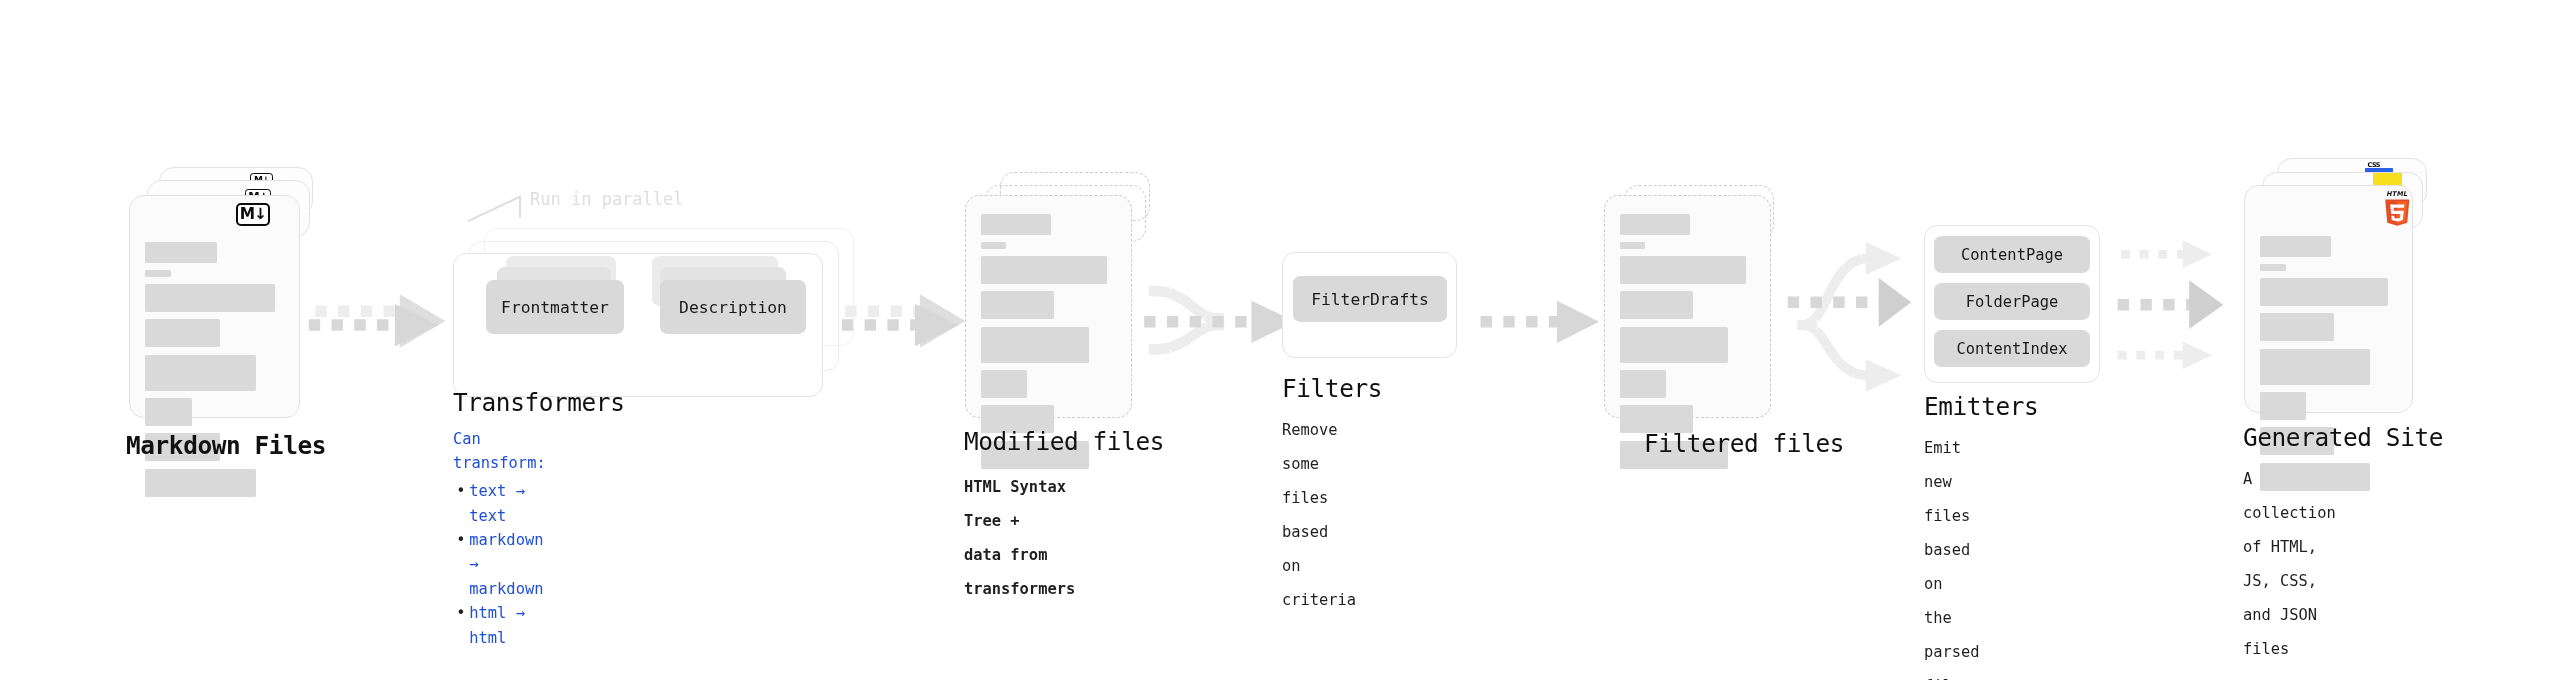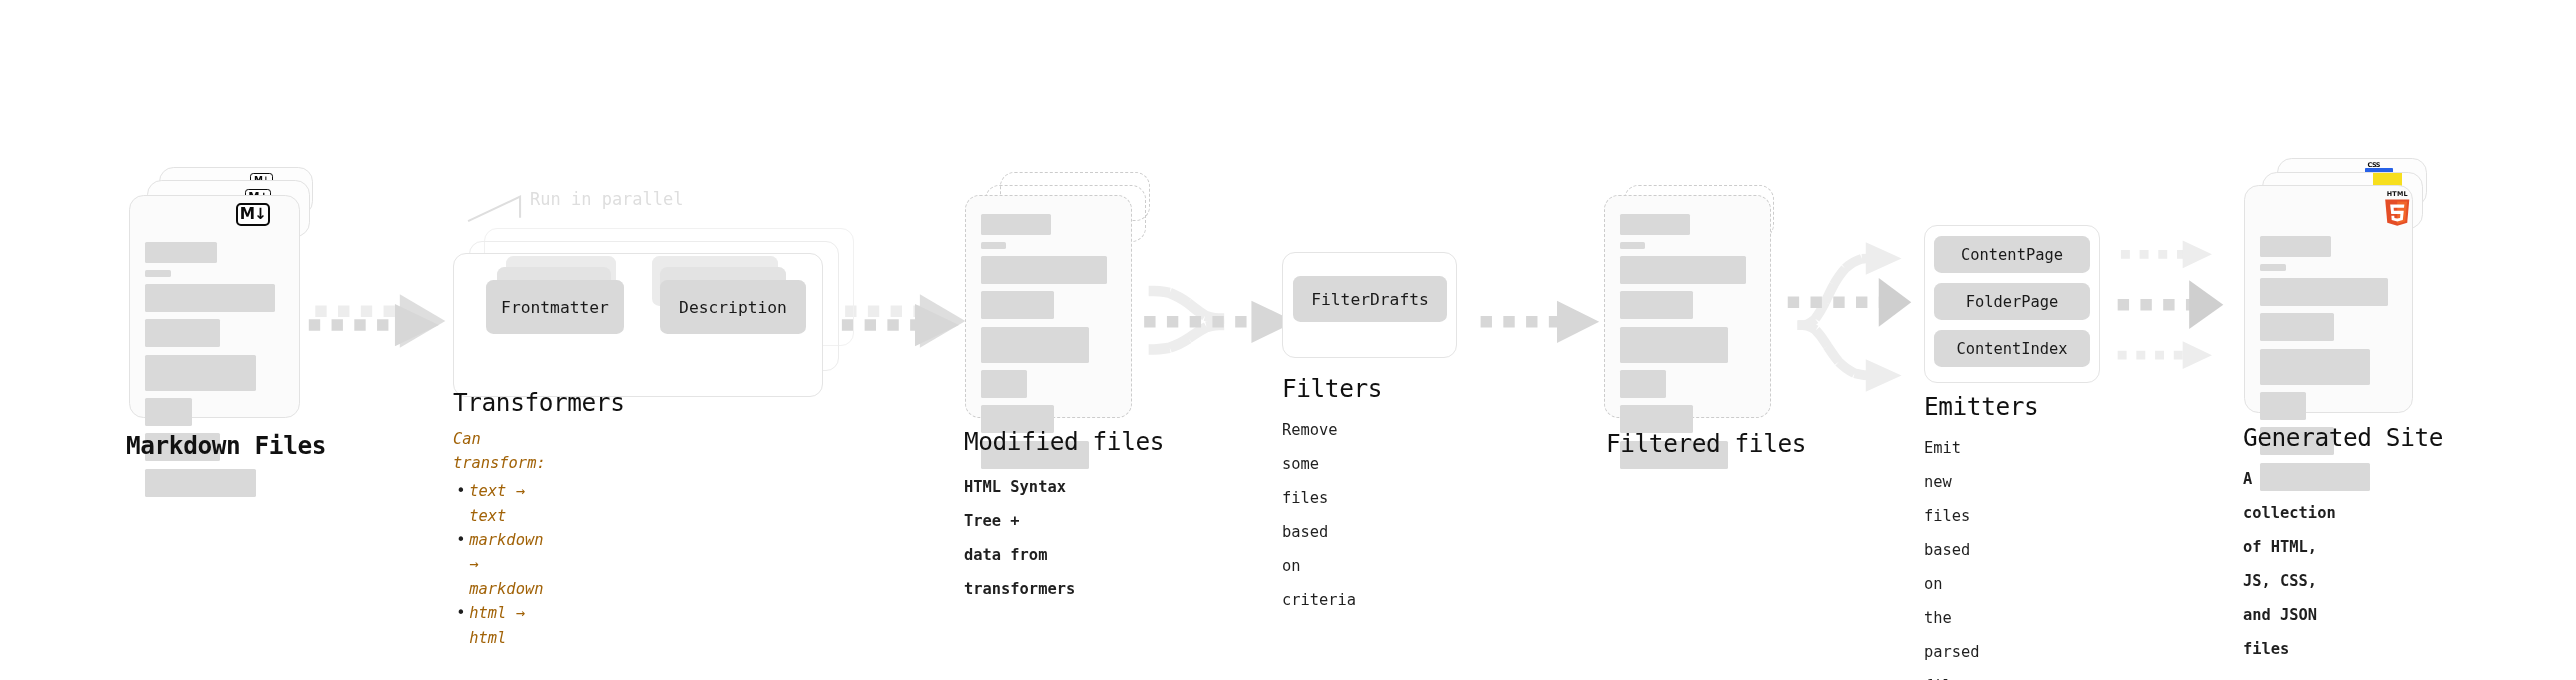--- a/index.html
+++ b/index.html
@@ -76,21 +76,21 @@
     font-size: 15.4px;
     line-height: 1;
     color: #0b0b0b;
     letter-spacing: -0.8px;
   }
   .md-badge.small { width: 26px; height: 17px; border-width: 1.6px; border-radius: 3.3px; }
   .md-badge.small span { font-size: 11.4px; }
   .md-badge.tiny { width: 23px; height: 14px; border-width: 1.6px; border-radius: 3.3px; }
   .md-badge.tiny span { font-size: 9px; }
 
-  .html5-badge { width: 32.5px; height: 37px; }
+  .html5-badge { width: 32.5px; height: 37px; font-style: italic; }
   .css-badge {
     width: 28px; height: 7.3px;
     background: #2761e7;
     border-radius: 0.8px;
   }
   .css-badge-label {
     position: absolute;
     top: -7.3px; left: 2.4px;
     font-family: "DejaVu Sans", "Liberation Sans", sans-serif;
     font-weight: 700;
@@ -148,22 +148,21 @@
     position: absolute;
     font-size: 17px;
     color: #dedede;
     white-space: nowrap;
   }
 
   .bullets {
     position: absolute;
     font-size: 15.4px;
     line-height: 24.4px;
-    color: #a16207;
-    font-style: italic;
+    color: #1d4ed8;
   }
   .bullets .lead { display: block; margin-bottom: 3.3px; }
   .bullets ul { margin: 0; padding-left: 16.3px; list-style: none; }
   .bullets li { position: relative; }
   .bullets li::before {
     content: "\2022";
     position: absolute;
     left: -13px;
     color: #1f1f1f;
   }
@@ -343,21 +342,21 @@
         <div class="bar h-sm" style="width:19%;"></div>
         <div class="bar h-lg" style="width:93%;"></div>
         <div class="bar h-lg" style="width:54%;"></div>
         <div class="bar" style="width:80%;height:36px;"></div>
         <div class="bar h-lg" style="width:34%;"></div>
         <div class="bar h-lg" style="width:54%;"></div>
         <div class="bar h-lg" style="width:80%;"></div>
       </div>
     </div>
 
-    <div class="title" style="left:1606px; top:429px;text-align:right;">Filtered files</div>
+    <div class="title" style="left:1644px; top:429px;text-align:right;">Filtered files</div>
   </div>
 
   <div class="doc-stack">
     <div class="group-box" style="left:1924px; top:225px; width:176px; height:158px;"></div>
 
     <div class="chip" style="left:1934px; top:236px; width:156px; height:37px; font-size:15.4px;">ContentPage</div>
     <div class="chip" style="left:1934px; top:283px; width:156px; height:37px; font-size:15.4px;">FolderPage</div>
     <div class="chip" style="left:1934px; top:330px; width:156px; height:37px; font-size:15.4px;">ContentIndex</div>
 
     <div class="title" style="left:1924px; top:392px;">Emitters</div>
@@ -390,18 +389,18 @@
     <div class="badge html5-badge" style="left:2381px; top:189px;">
       <svg width="32.5" height="37" viewBox="0 0 40 46">
         <text x="20" y="9" text-anchor="middle" font-family="DejaVu Sans, Liberation Sans, sans-serif" font-size="8" font-weight="700" fill="#111111" letter-spacing="0.2">HTML</text>
         <path d="M5,13 L35,13 L32.4,42 L20,45.6 L7.6,42 z" fill="#e44d26"></path>
         <path d="M20,15.6 L20,43.4 L30.1,40.5 L32.3,15.6 z" fill="#f16529"></path>
         <path d="M11.2,19.3 L28.8,19.3 L28.4,23.2 L15.5,23.2 L15.8,27.1 L28.1,27.1 L26.9,38.4 L20,40.3 L13.1,38.4 L12.7,33.2 L16.3,33.2 L16.5,35.9 L20,36.8 L23.5,35.9 L23.9,31.1 L12.5,31.1 z" fill="#ffffff"></path>
       </svg>
     </div>
 
     <div class="title" style="left:2243px; top:423px;">Generated Site</div>
-    <div class="subtitle" style="left:2243px; top:462px;font-weight:bold;">A collection of HTML,
+    <div class="subtitle" style="left:2243px; top:462px;">A collection of HTML,
 JS, CSS, and JSON files</div>
   </div>
 
 </div>
 
 
 </body></html>

